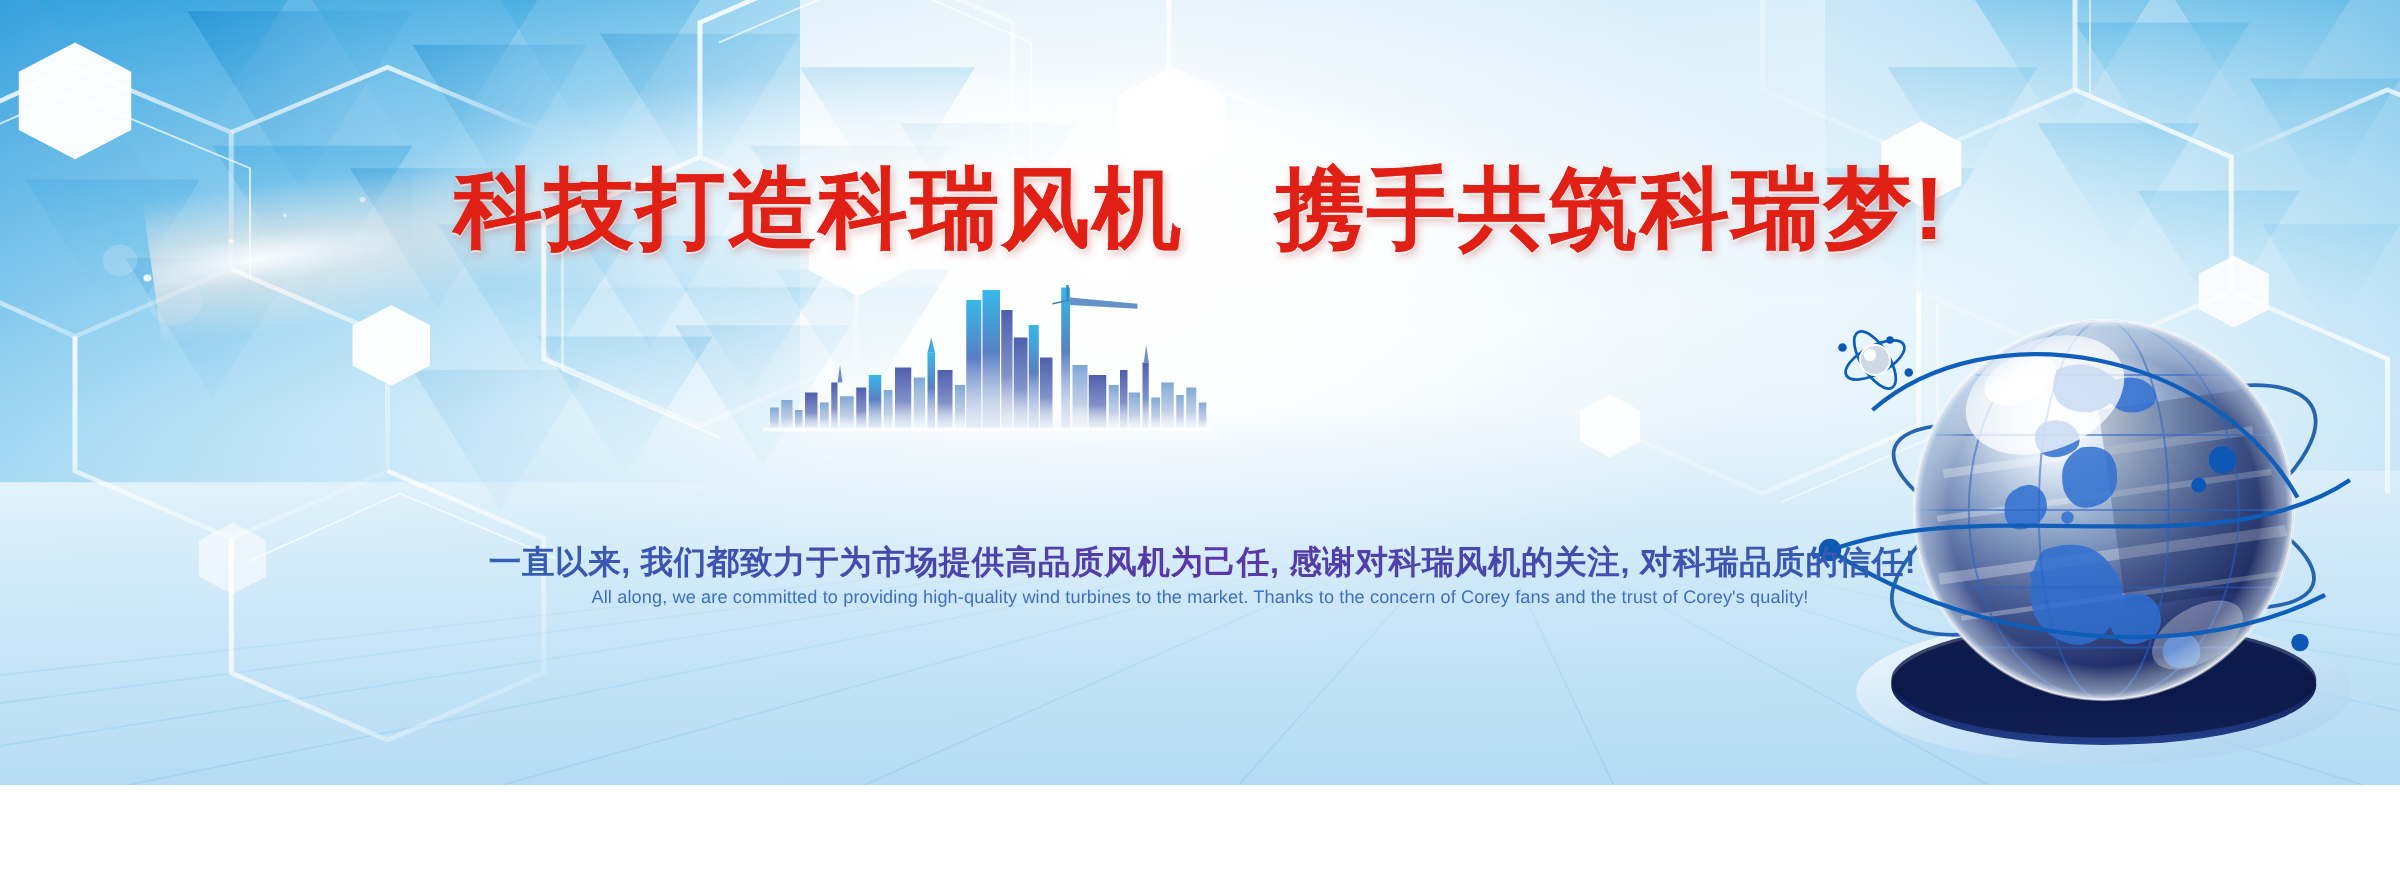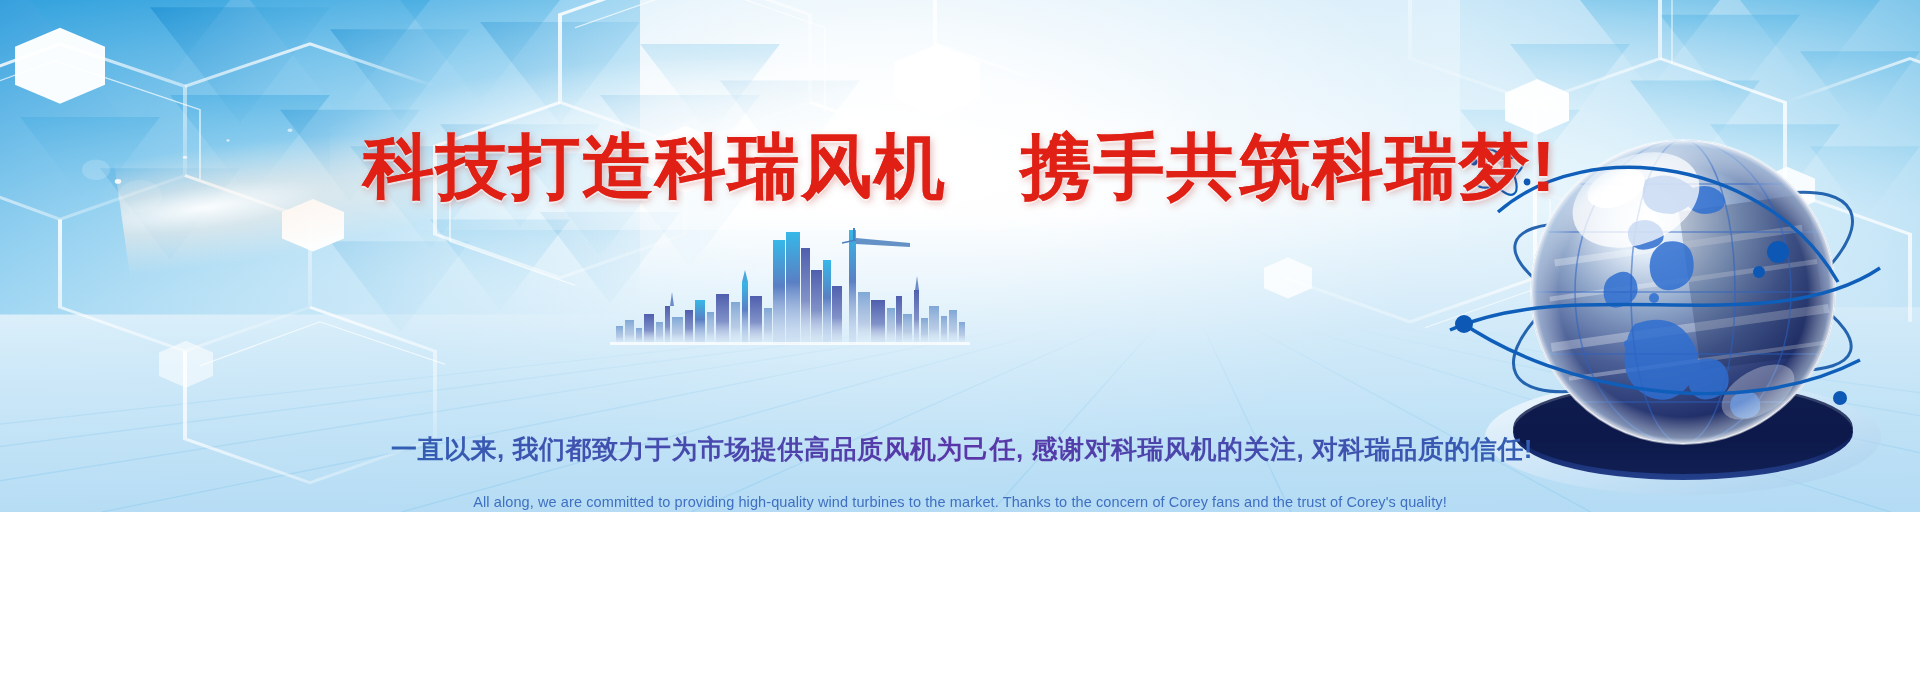--- a/index.html
+++ b/index.html
@@ -1,20 +1,20 @@
 <!DOCTYPE html>
 <html><head>
 <meta charset="utf-8">
 <style>
   html,body{margin:0;padding:0;background:#ffffff;}
   body{font-family:"Liberation Sans","DejaVu Sans",sans-serif;}
 
   #banner{
     position:relative;
-    width:1920px;height:512px;
+    width:1920px;height:628px;
     overflow:hidden;
     background:#e9f5fc;
   }
 
   
   .bg-base{
     position:absolute;inset:0;
     background:
       radial-gradient(ellipse 900px 520px at 46% 34%, #ffffff 0%, rgba(255,255,255,.85) 22%, rgba(232,245,252,0) 62%),
       linear-gradient(175deg,#cfe9f8 0%,#e2f2fb 26%,#eef8fd 46%,#e4f2fb 66%,#cfe8f7 100%);
@@ -96,21 +96,20 @@
     background-clip:text;
     -webkit-text-fill-color:transparent;
   }
   .sub-en{
     position:absolute;left:0;right:0;top:470px;
     text-align:center;
     font-size:14.5px;
     letter-spacing:.1px;
     white-space:nowrap;
     color:#3f6fc0;
-    margin-top:24px;
   }
 </style>
 </head>
 <body>
 
 <div id="banner">
 
   <div class="bg-base"></div>
 
   <div class="floor">

